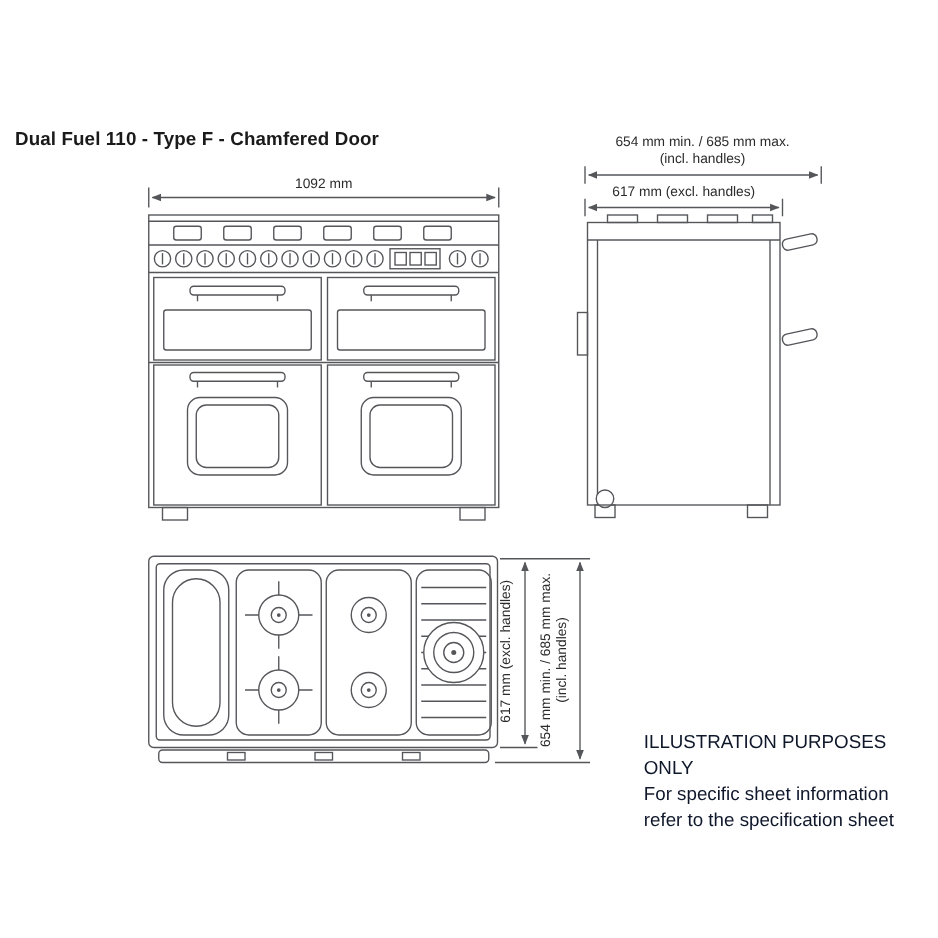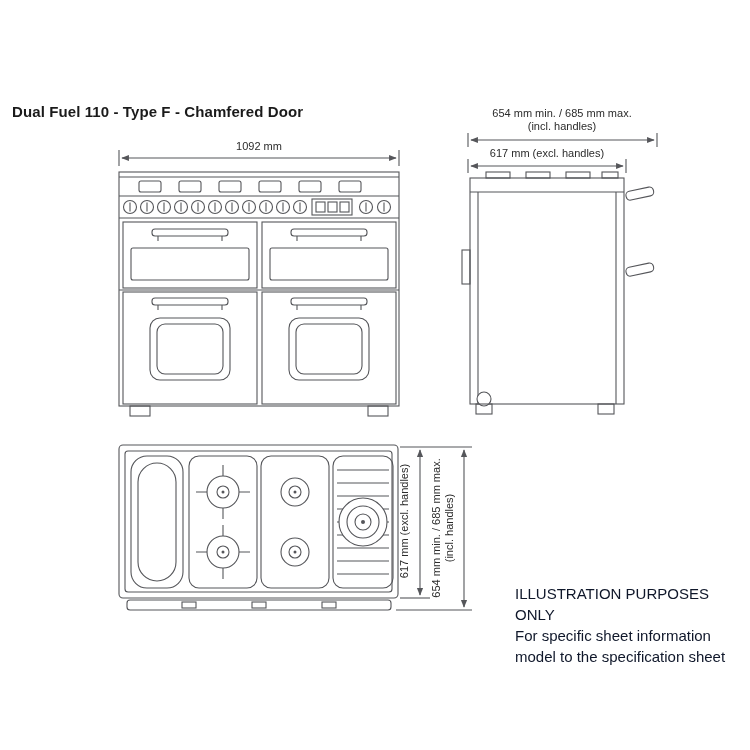--- a/index.html
+++ b/index.html
@@ -228,16 +228,16 @@
         <line x1="464" y1="450" x2="464" y2="607" class="ln" marker-start="url(#arr)" marker-end="url(#arr)"></line>
         <text x="440" y="528" text-anchor="middle" class="dim" transform="rotate(-90 440 528)">654 mm min. / 685 mm max.</text>
         <text x="453" y="528" text-anchor="middle" class="dim" transform="rotate(-90 453 528)">(incl. handles)</text>
       </g>
     </g>
   </svg>
 
   <div class="disclaimer">
     <div>ILLUSTRATION PURPOSES ONLY</div>
     <div>For specific sheet information</div>
-    <div>model to the specification sheet</div>
+    <div>refer to the specification sheet</div>
   </div>
 
 </div>
 
 </body></html>

